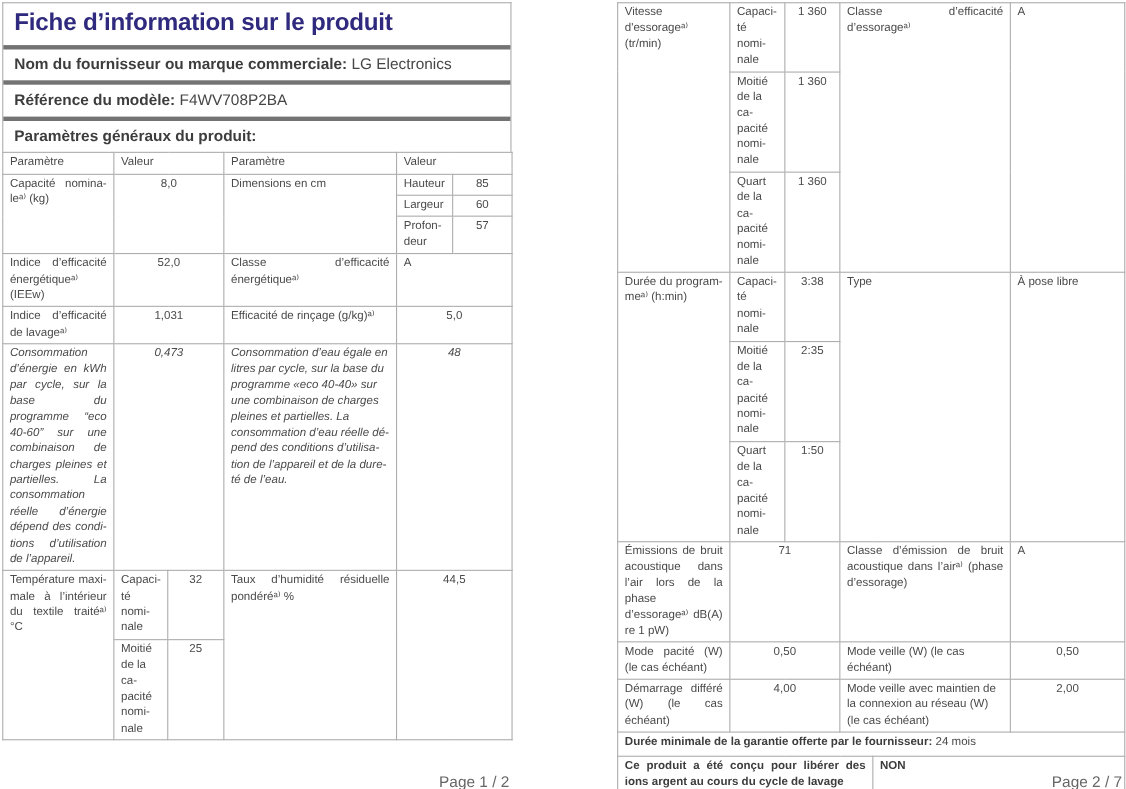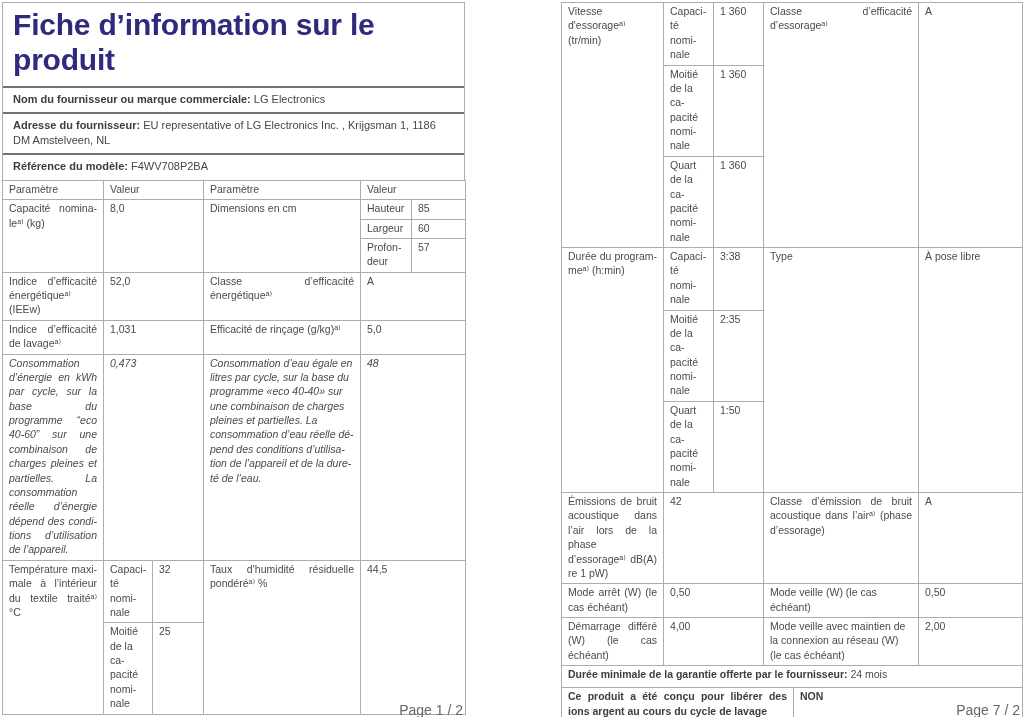--- a/index.html
+++ b/index.html
@@ -16,36 +16,36 @@
     background: #fff;
   }
   .page1 { left: 2px;  width: 463px; }
   .page2 { left: 561px; width: 461px; }
 
   
   .hdrbox { border: 1px solid #adadad; border-bottom: none; box-sizing: border-box; }
   .titleblock { padding: 4px 10px 8px; }
   h1.doctitle {
     margin: 0;
-    font-size: 30px;
+    font-size: 22px;
     line-height: 1.18;
     font-weight: bold;
     color: #2f2a7d;
     letter-spacing: -0.2px;
   }
   .subtitle {
     margin: 5px 0 0;
     font-size: 11px;
     line-height: 1.36;
     color: #4a4a4a;
   }
   .inforow {
-    border-top: 2px solid #737373;
+    border-top: 4px solid #737373;
     padding: 4px 10px 6px;
-    font-size: 11px;
+    font-size: 14px;
     line-height: 1.32;
   }
   .b { font-weight: bold; color: #3d3d3d; }
 
   
   table.ptable {
     border-collapse: collapse;
     table-layout: fixed;
     font-size: 10.5px;
     line-height: 1.37;
@@ -53,21 +53,21 @@
   }
   .page1 table.ptable { width: 463px; }
   .page2 table.ptable { width: 461px; }
   table.ptable td {
     border: 1px solid #adadad;
     vertical-align: top;
     padding: 1px 6px 3px;
     overflow: hidden;
   }
   td.j   { text-align: justify; }
-  td.num { text-align: left; padding-right: 8px; }
+  td.num { text-align: center; padding-right: 8px; }
   td.sub { padding-left: 4px; padding-right: 4px; }
   td.hd  { color: #4a4a4a; margin-left: 39px; }
 
   
   tr.h18 { height: 18px; } tr.h16 { height: 16px; } tr.h17 { height: 17px; }
   tr.h28 { height: 28px; } tr.h45 { height: 45px; } tr.h29 { height: 29px; }
   tr.h193{ height: 193px; font-style: italic;} tr.h71 { height: 71px; }
   tr.h39 { height: 39px; } tr.h72 { height: 72px; } tr.h75 { height: 75px; }
   tr.h24 { height: 24px; } tr.h22 { height: 22px; } tr.h30 { height: 30px; }
   .pagenum {
@@ -80,22 +80,22 @@
 </style>
 </head>
 <body>
 
 <div class="page page1">
   <div class="hdrbox">
     <div class="titleblock">
       <h1 class="doctitle">Fiche d’information sur le produit</h1>
     </div>
     <div class="inforow"><span class="b">Nom du fournisseur ou marque commerciale:</span> <span>LG Electronics</span></div>
-    <div class="inforow"><span class="b">Adresse du fournisseur:</span> <span>EU representative of LG Electronics Inc. , Krijgsman 1, 1186 DM Amstel­veen, NL</span></div>
     <div class="inforow"><span class="b">Référence du modèle:</span> <span>F4WV708P2BA</span></div>
+    <div class="inforow"><span class="b">Paramètres généraux du produit:</span></div>
   </div>
 
   <table class="ptable">
     <colgroup>
       <col style="width:101px">
         <col style="width:49px">
         <col style="width:51px">
       <col style="width:157px">
         <col style="width:51px">
         <col style="width:54px">
@@ -194,26 +194,26 @@
     <tr class="h72">
       <td class="sub">Moitié de la ca­pacité nomi­nale</td>
       <td class="num">2:35</td>
     </tr>
     <tr class="h72">
       <td class="sub">Quart de la ca­pacité nomi­nale</td>
       <td class="num">1:50</td>
     </tr>
     <tr class="h75">
       <td class="j">Émissions de bruit acoustique dans l’air lors de la phase d’essorageᵃ⁾  dB(A) re 1 pW)</td>
-      <td class="num" colspan="2">42</td>
+      <td class="num" colspan="2">71</td>
       <td class="j" colspan="2">Classe d’émission de bruit acoustique dans l’airᵃ⁾  (phase d’essorage)</td>
       <td>A</td>
     </tr>
     <tr class="h24">
-      <td class="j">Mode arrêt (W) (le cas échéant)</td>
+      <td class="j">Mode pacité (W) (le cas échéant)</td>
       <td class="num" colspan="2">0,50</td>
       <td colspan="2">Mode veille (W) (le cas échéant)</td>
       <td class="num">0,50</td>
     </tr>
     <tr class="h45">
       <td class="j">Démarrage différé (W) (le cas échéant)</td>
       <td class="num" colspan="2">4,00</td>
       <td colspan="2">Mode veille avec maintien de la connexion au réseau (W) (le cas échéant)</td>
       <td class="num">2,00</td>
     </tr>
@@ -221,14 +221,14 @@
       <td colspan="6"><span class="b">Durée minimale de la garantie offerte par le fournisseur:</span> <span>24 mois</span></td>
     </tr>
     <tr class="h30">
       <td class="j b" colspan="4">Ce produit a été conçu pour libérer des ions ar­gent au cours du cycle de lavage</td>
       <td class="b" colspan="2">NON</td>
     </tr>
 
   </tbody>
     </table>
 
-  <div class="pagenum">Page 7 / 2</div>
+  <div class="pagenum">Page 2 / 7</div>
 </div>
 
 </body></html>

